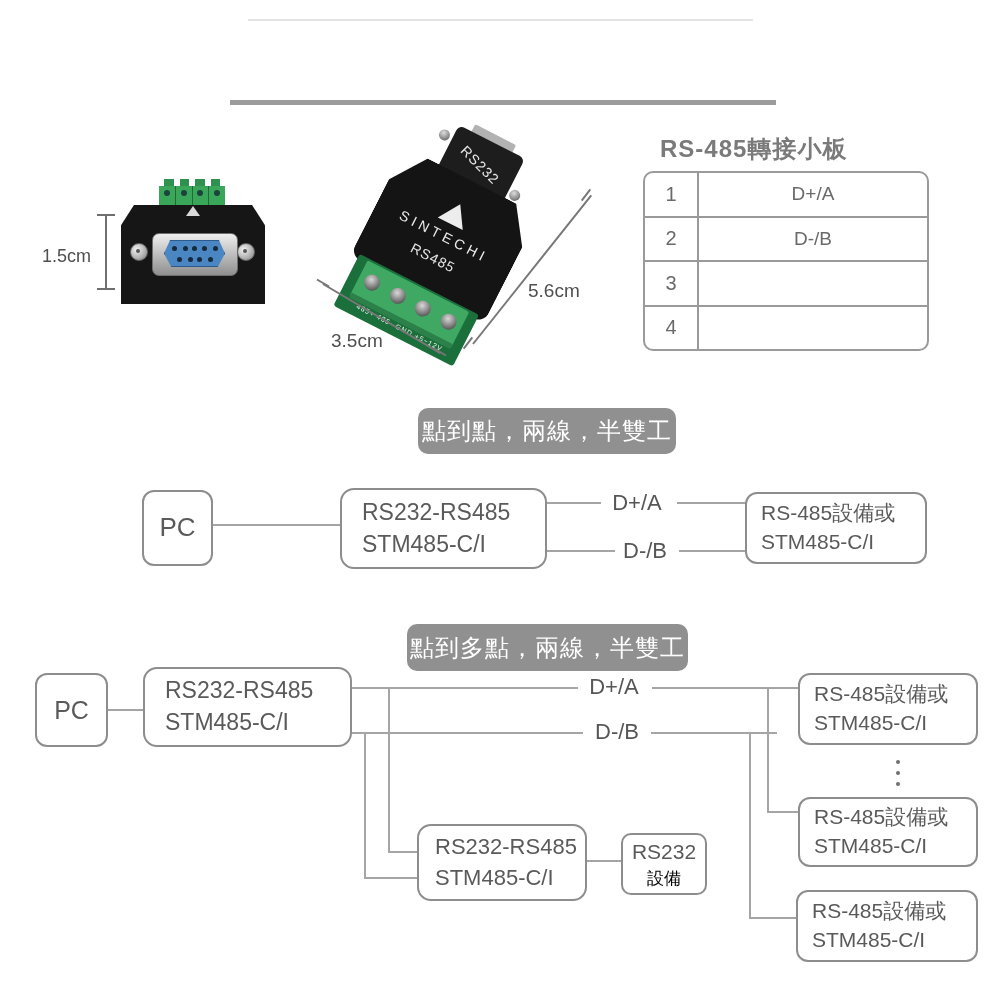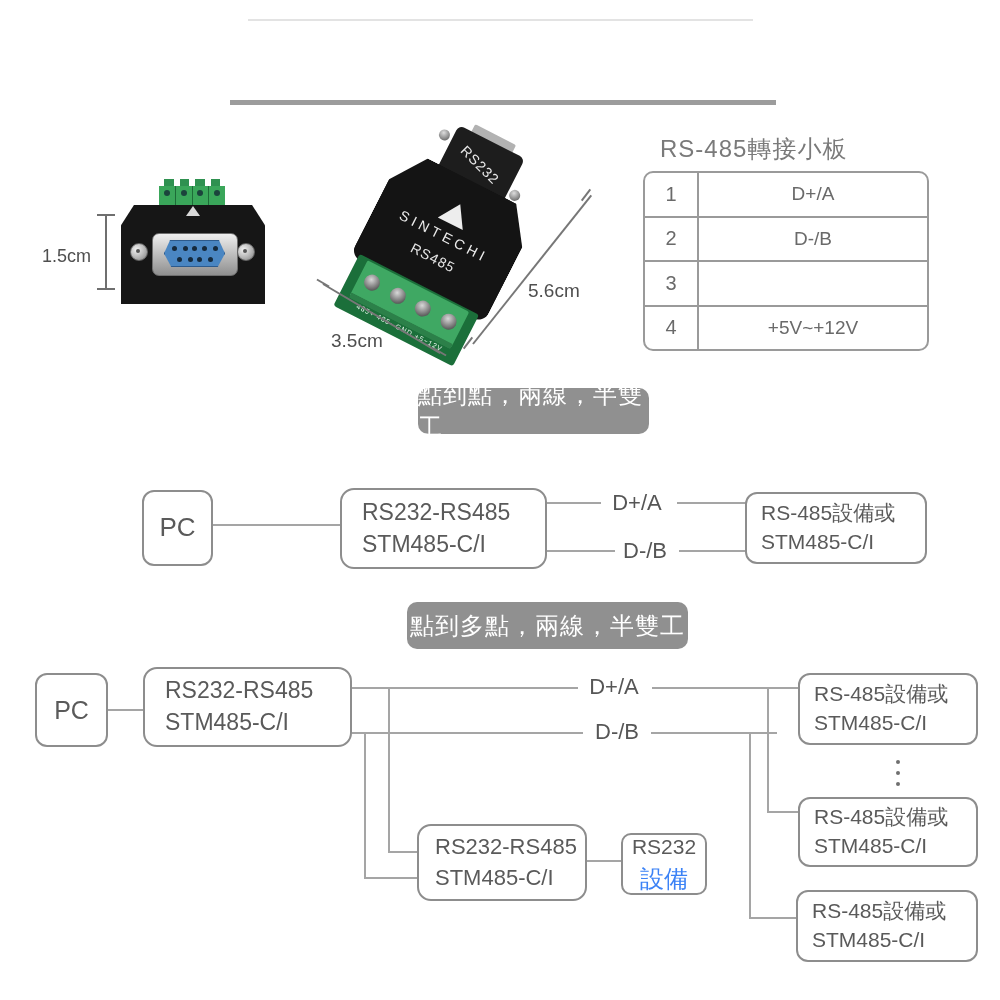--- a/index.html
+++ b/index.html
@@ -16,21 +16,21 @@
   .box{position:absolute;background:#fff;border:2px solid #8d8d8d;box-sizing:border-box;
        display:flex;flex-direction:column;justify-content:center;}
   .box .ln{display:block;line-height:1.38;}
   .wire-h{position:absolute;height:2px;background:#a5a5a5;}
   .wire-v{position:absolute;width:2px;background:#a5a5a5;}
   .wire-label{position:absolute;font-size:22px;color:#565656;text-align:center;}
   .banner{position:absolute;background:#909090;border-radius:10px;color:#fff;
           display:flex;align-items:center;justify-content:center;font-size:24px;letter-spacing:1px;}
 
   
-  .tbl-title{left:660px;top:133px;width:275px;font-size:24px;color:#7a7a7a;letter-spacing:1px;}
+  .tbl-title{left:660px;top:133px;width:275px;font-size:24px;color:#7a7a7a;letter-spacing:1px;font-weight:bold;}
   .pin-table{left:643px;top:171px;width:286px;height:180px;border:2px solid #9a9a9a;border-radius:10px;
              overflow:hidden;display:flex;flex-direction:column;box-sizing:border-box;background:#fff;}
   .pin-row{flex:1;display:flex;border-top:2px solid #9a9a9a;}
   .pin-row:first-child{border-top:none;}
   .pin-cell{width:52px;border-right:2px solid #9a9a9a;display:flex;align-items:center;justify-content:center;
             font-size:20px;color:#6a6a6a;}
   .sig-cell{flex:1;display:flex;align-items:center;justify-content:center;font-size:19px;color:#6a6a6a;}
 
   
   .dim-label{position:absolute;font-size:18px;color:#4f4f4f;text-align:right;}
@@ -168,25 +168,24 @@
     </div>
     <div class="pin-row">
       <div class="pin-cell">2</div>
       <div class="sig-cell">D-/B</div>
     </div>
     <div class="pin-row">
       <div class="pin-cell">3</div>
     </div>
     <div class="pin-row">
       <div class="pin-cell">4</div>
-      <div class="sig-cell">+5V~+12V</div>
-    </div>
-  </div>
-
-  <div class="banner" style="left:418px;top:388px;width:231px;height:46px;">點到點，兩線，半雙工</div>
+    </div>
+  </div>
+
+  <div class="banner" style="left:418px;top:408px;width:258px;height:46px;">點到點，兩線，半雙工</div>
 
   <div>
     <div class="box" style="left:142px;top:490px;width:71px;height:76px;border-radius:12px;align-items:center;">
       <span class="ln" style="font-size:26px;">PC</span>
     </div>
     <div class="wire-h" style="left:213px;top:524px;width:127px;"></div>
     <div class="box" style="left:340px;top:488px;width:207px;height:81px;border-radius:14px;padding-left:20px;">
       <span class="ln" style="font-size:23px;">RS232-RS485</span>
       <span class="ln" style="font-size:23px;">STM485-C/I</span>
     </div>
@@ -195,21 +194,21 @@
     <div class="wire-h" style="left:677px;top:502px;width:68px;"></div>
     <div class="wire-h" style="left:547px;top:550px;width:68px;"></div>
     <div class="wire-label" style="left:614px;top:538px;width:62px;">D-/B</div>
     <div class="wire-h" style="left:679px;top:550px;width:66px;"></div>
     <div class="box" style="left:745px;top:492px;width:182px;height:72px;border-radius:12px;padding-left:14px;">
       <span class="ln" style="font-size:21px;">RS-485設備或</span>
       <span class="ln" style="font-size:21px;">STM485-C/I</span>
     </div>
   </div>
 
-  <div class="banner" style="left:407px;top:602px;width:281px;height:47px;">點到多點，兩線，半雙工</div>
+  <div class="banner" style="left:407px;top:624px;width:281px;height:47px;">點到多點，兩線，半雙工</div>
 
   <div>
     <div class="box" style="left:35px;top:673px;width:73px;height:74px;border-radius:12px;align-items:center;">
       <span class="ln" style="font-size:25px;">PC</span>
     </div>
     <div class="wire-h" style="left:108px;top:709px;width:35px;"></div>
     <div class="box" style="left:143px;top:667px;width:209px;height:80px;border-radius:14px;padding-left:20px;">
       <span class="ln" style="font-size:23px;">RS232-RS485</span>
       <span class="ln" style="font-size:23px;">STM485-C/I</span>
     </div>
@@ -248,17 +247,17 @@
       <span class="ln" style="font-size:21px;">STM485-C/I</span>
     </div>
 
     <div class="box" style="left:417px;top:824px;width:170px;height:77px;border-radius:14px;padding-left:16px;">
       <span class="ln" style="font-size:22px;">RS232-RS485</span>
       <span class="ln" style="font-size:22px;">STM485-C/I</span>
     </div>
     <div class="wire-h" style="left:587px;top:860px;width:34px;"></div>
     <div class="box" style="left:621px;top:833px;width:86px;height:62px;border-radius:10px;align-items:center;">
       <span class="ln" style="font-size:21px;">RS232</span>
-      <span class="ln" style="font-size:24px;color:#3b82f6;">設備</span>
+      <span class="ln" style="font-size:17px;color:#000000;">設備</span>
     </div>
   </div>
 
 </div>
 
 </body></html>

